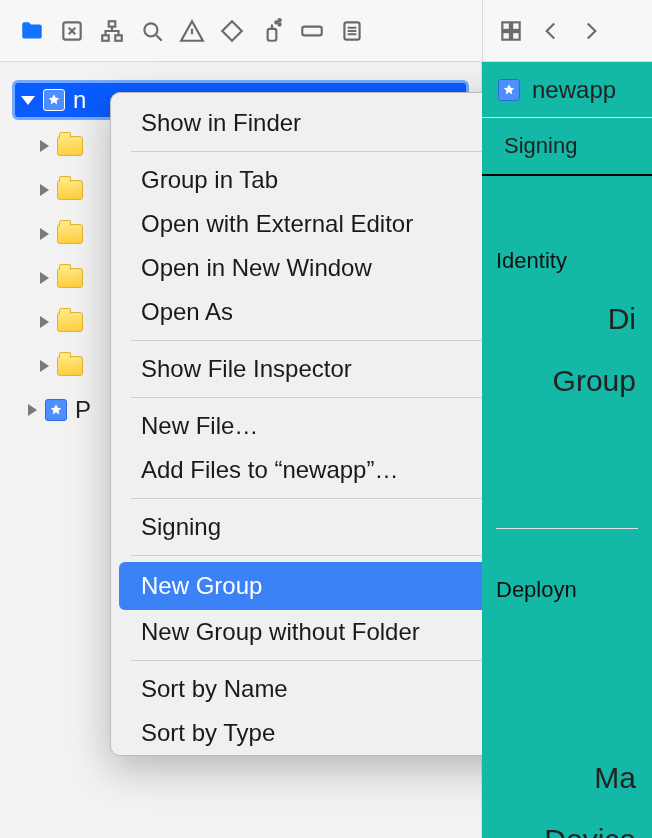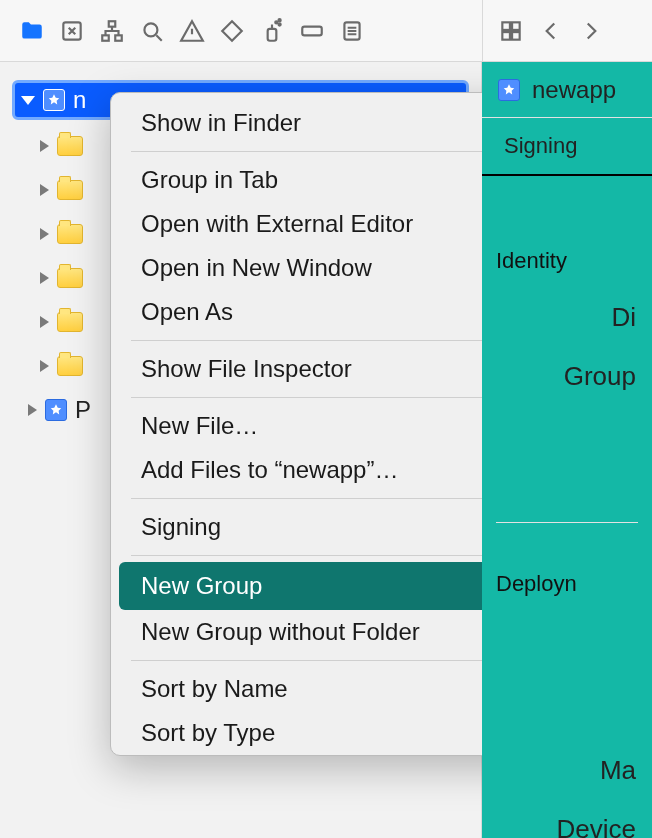--- a/index.html
+++ b/index.html
@@ -32,33 +32,33 @@
   .chev { width: 0; height: 0; border-top: 6px solid transparent; border-bottom: 6px solid transparent; border-left: 9px solid #7a7a7a; }
   .folder { width: 26px; height: 20px; background: linear-gradient(#ffe680,#ffcf3f); border-radius: 3px; border: 1px solid #e2b52f; position: relative; }
   .folder::before { content: ""; position: absolute; top: -5px; left: 1px; width: 10px; height: 5px; background: #ffe680; border: 1px solid #e2b52f; border-bottom: none; border-radius: 2px 2px 0 0; }
   .tree-row.prod { margin-left: -12px; }
   .prod .appicon { background: #4f8eff; border: 1px solid #2b6be0; }
   .prod-label { font-size: 24px; color: #222; }
 
   
   .ctxmenu { position: absolute; left: 110px; top: 30px; width: 436px; background: #f0f0f0; border: 1px solid #bcbcbc; border-radius: 10px; box-shadow: 0 12px 40px rgba(0,0,0,0.25); padding: 8px 0 0 0; overflow: hidden; }
   .ctxmenu .mi { padding: 6px 30px; font-size: 24px; color: #1a1a1a; display: flex; align-items: center; justify-content: space-between; min-height: 44px; }
-  .ctxmenu .mi.hover { background: #0f766e; color: #fff; margin: 0 8px; border-radius: 6px; padding: 10px 22px; }
+  .ctxmenu .mi.hover { background: #3b82f6; color: #fff; margin: 0 8px; border-radius: 6px; padding: 10px 22px; }
   .ctxmenu .sep { height: 1px; background: #cfcfcf; margin: 6px 20px; }
   .ctxmenu .subarrow { width: 0; height: 0; border-top: 7px solid transparent; border-bottom: 7px solid transparent; border-left: 10px solid #555; }
 
   
   .insp-head { height: 56px; display: flex; align-items: center; padding: 0 16px; border-bottom: 1px solid #e2e2e2; gap: 12px; }
   .insp-head .appicon { background: #4f8eff; border: 1px solid #2b6be0; }
   .insp-head .title { font-size: 24px; color: #222; }
   .insp-tabs { display: flex; align-items: center; height: 58px; padding: 0 14px; border-bottom: 2px solid #000000; }
   .insp-tabs .tab { font-size: 22px; color: #222; padding: 0 8px; }
   .insp-section { padding: 24px 14px 0 14px; }
   .insp-section h3 { font-size: 22px; font-weight: 400; color: #111; margin-bottom: 28px; margin-top: 48px; }
-  .insp-field { font-size: 26px; color: #222; text-align: right; padding-right: 2px; margin-bottom: 28px; }
+  .insp-field { font-size: 30px; color: #222; text-align: right; padding-right: 2px; margin-bottom: 28px; }
   .insp-divider { height: 1px; background: #e2e2e2; margin: 12px 0 22px 0; }
 </style>
 </head>
 <body>
 
 <div class="toolbar">
   <div class="toolbar-left">
     <span class="tbicon active fill">
         <svg viewBox="0 0 24 24">
           <path d="M3 6a2 2 0 0 1 2-2h4l2 2h8a2 2 0 0 1 2 2v9a2 2 0 0 1-2 2H5a2 2 0 0 1-2-2V6z"></path>

